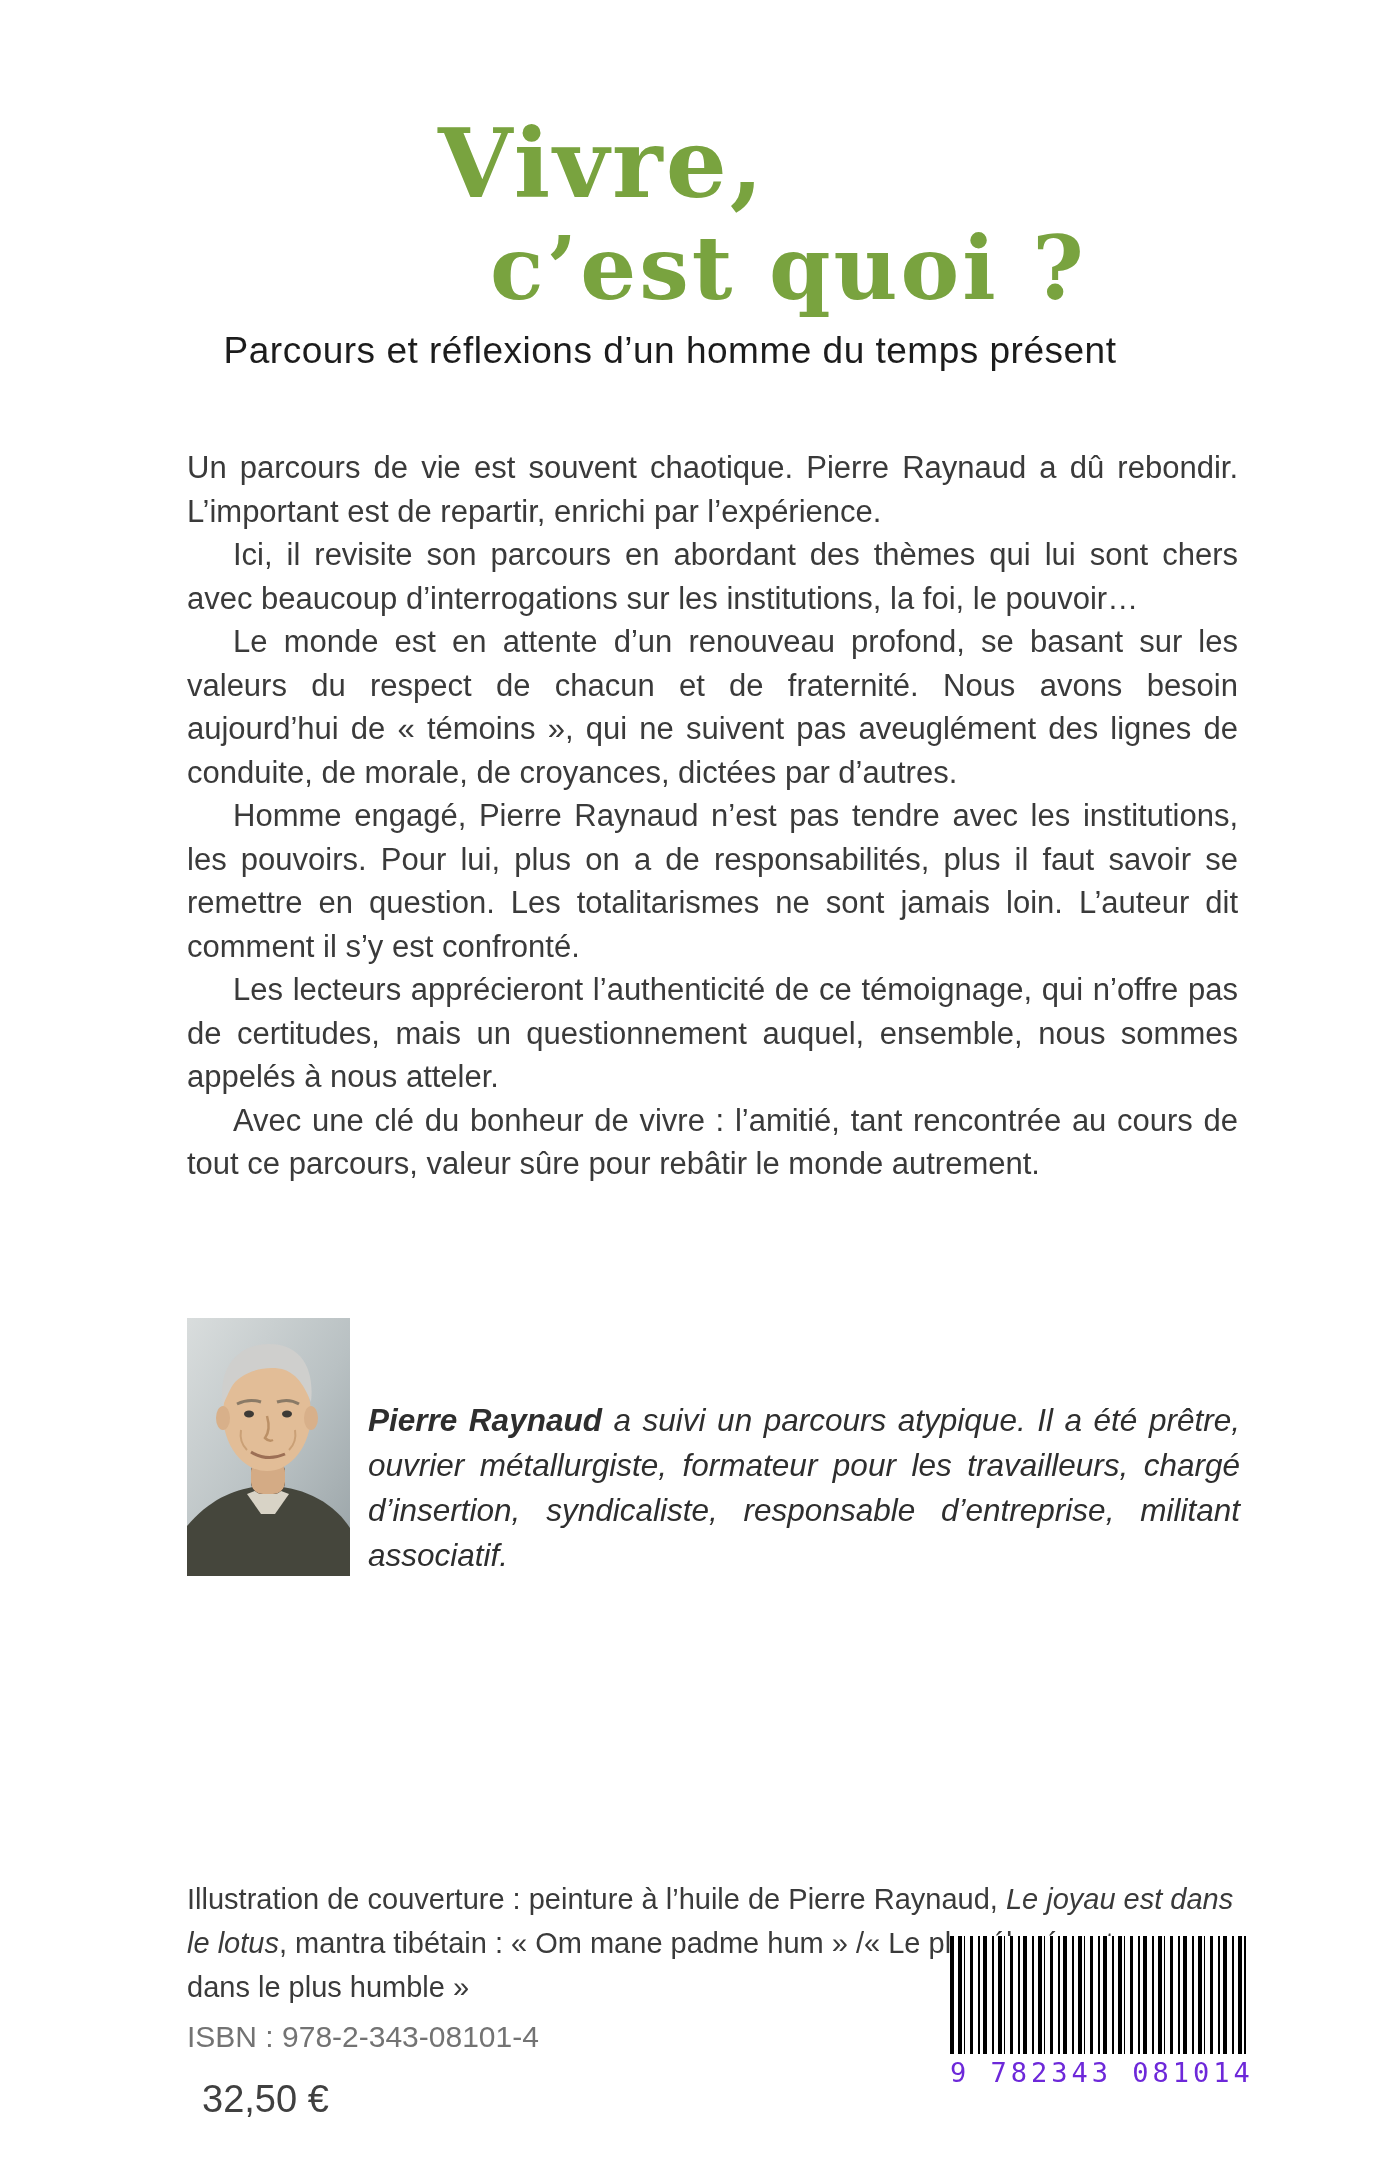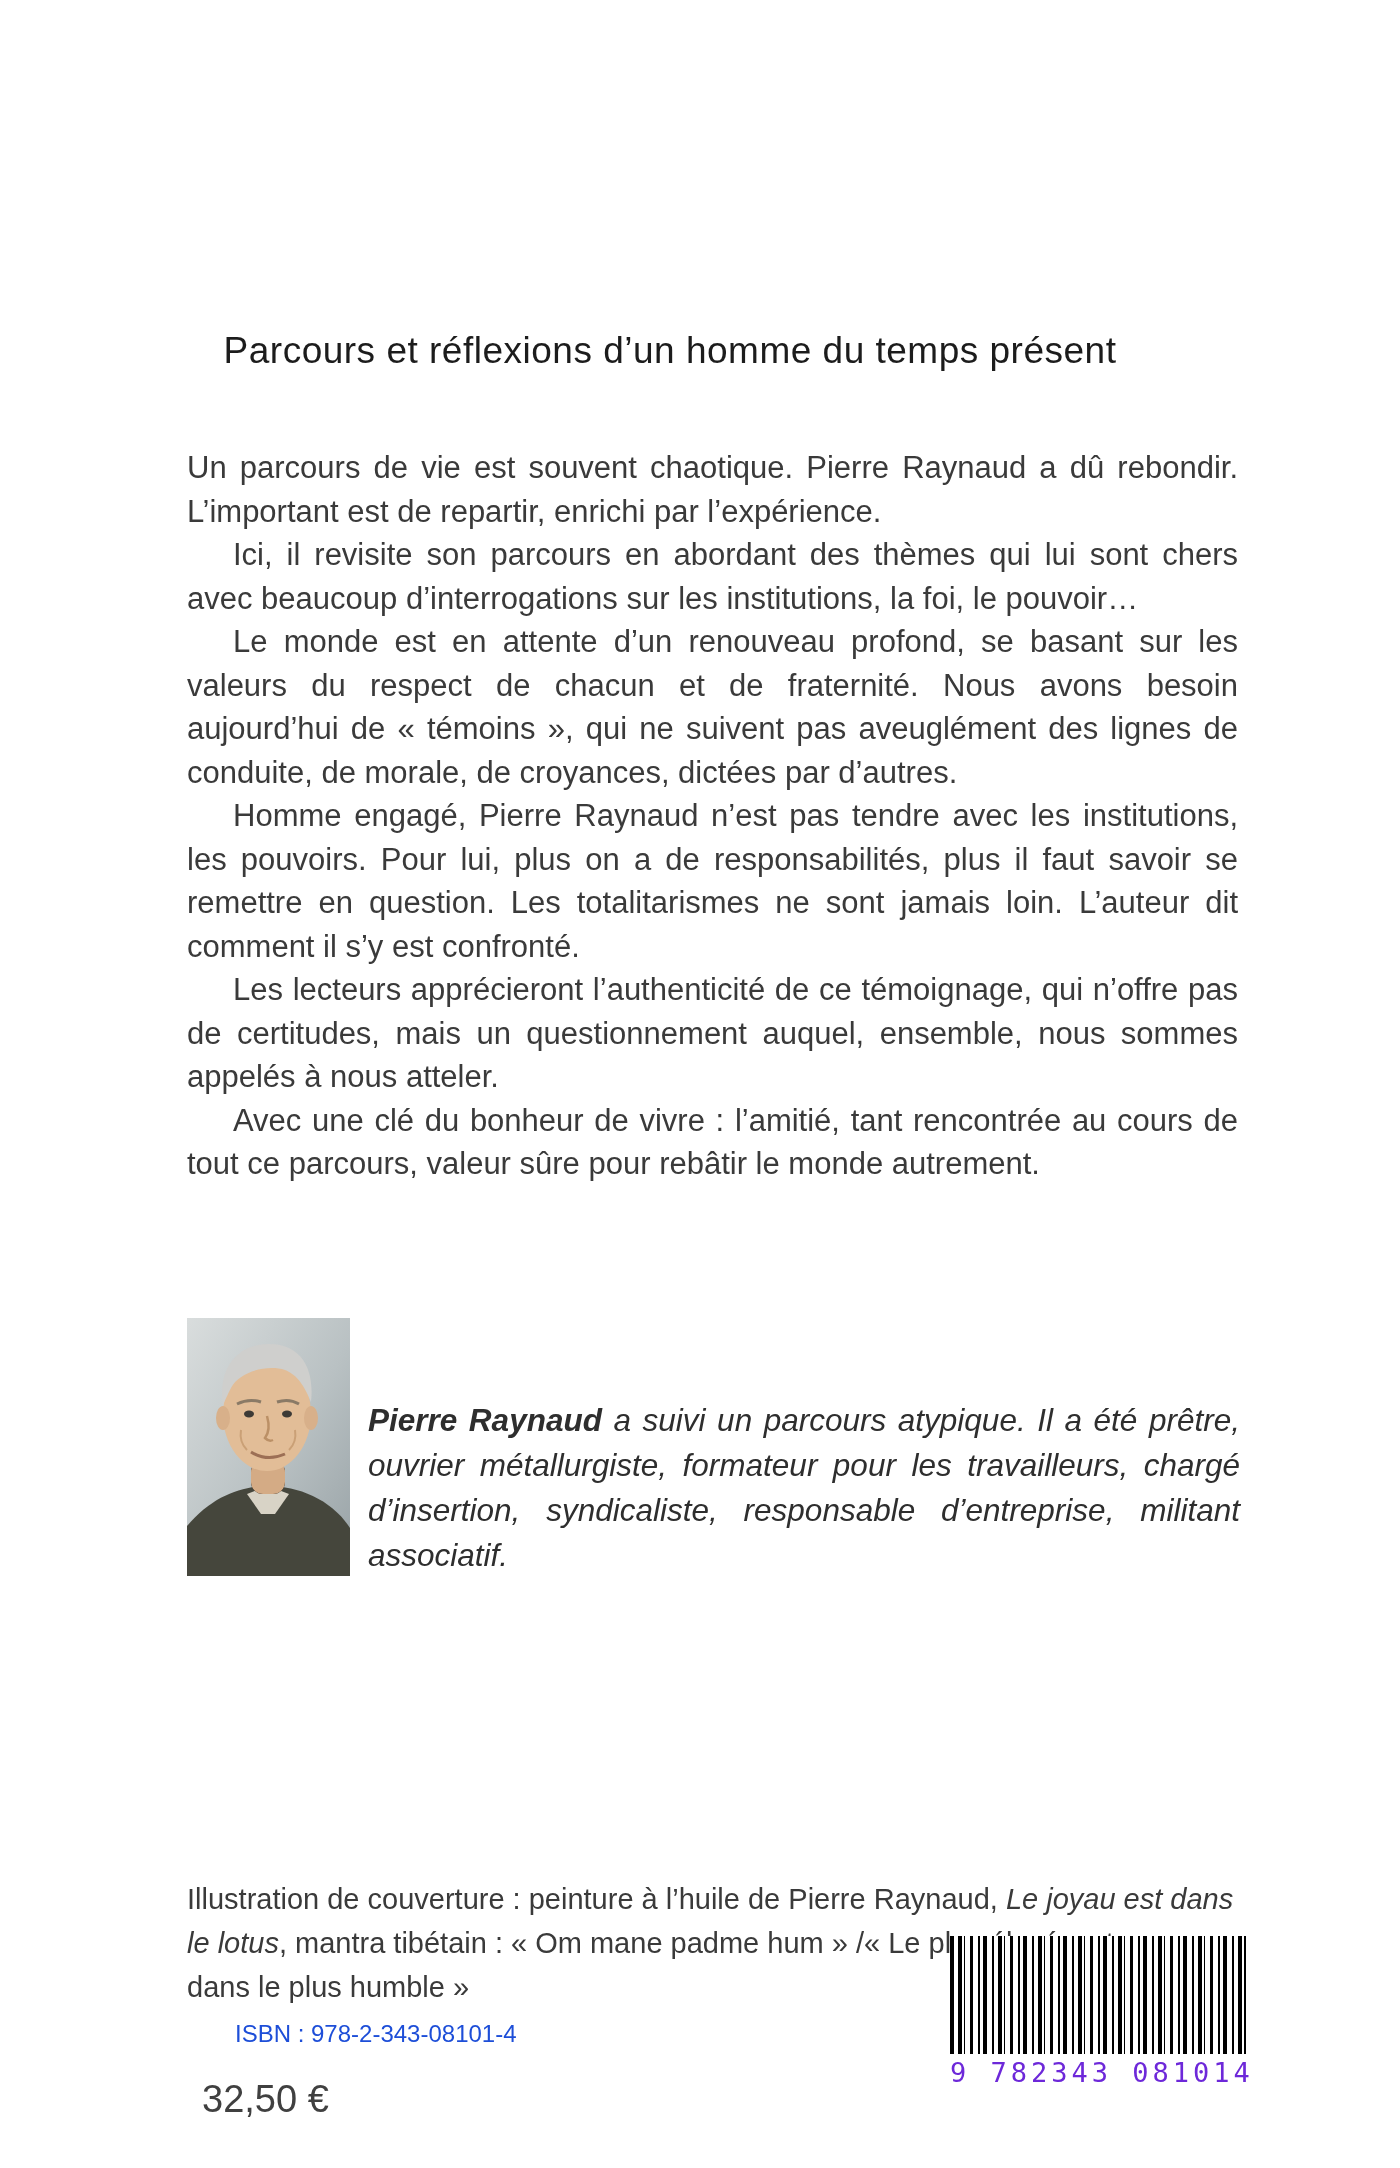--- a/index.html
+++ b/index.html
@@ -118,37 +118,40 @@
     letter-spacing: 4px;
     color: #6d28d9;
     white-space: nowrap;
   }
 
   
   .isbn {
     position: absolute;
     left: 187px;
     top: 2020px;
-    font-size: 24px;
-    color: #1d4ed8;
-    margin-left: 48px;
+    font-size: 30px;
+    color: #737373;
   }
   .price {
     position: absolute;
     left: 202px;
     top: 2078px;
     font-size: 38px;
     color: #404040;
   }
 </style>
 </head>
 <body>
 
 <div class="page">
 
+  <div class="title-block">
+    <div class="title-line1">Vivre,</div>
+    <div class="title-line2">c’est quoi ?</div>
+  </div>
 
   <div class="subtitle">Parcours et réflexions d’un homme du temps présent</div>
 
   <div class="blurb">
     <p>Un parcours de vie est souvent chaotique. Pierre Raynaud a dû rebondir. L’important est de repartir, enrichi par l’expérience.</p>
     <p class="indent">Ici, il revisite son parcours en abordant des thèmes qui lui sont chers avec beaucoup d’interrogations sur les institutions, la foi, le pouvoir…</p>
     <p class="indent">Le monde est en attente d’un renouveau profond, se basant sur les valeurs du respect de chacun et de fraternité. Nous avons besoin aujourd’hui de « témoins », qui ne suivent pas aveuglément des lignes de conduite, de morale, de croyances, dictées par d’autres.</p>
     <p class="indent">Homme engagé, Pierre Raynaud n’est pas tendre avec les institutions, les pouvoirs. Pour lui, plus on a de responsabilités, plus il faut savoir se remettre en question. Les totalitarismes ne sont jamais loin. L’auteur dit comment il s’y est confronté.</p>
     <p class="indent">Les lecteurs apprécieront l’authenticité de ce témoignage, qui n’offre pas de certitudes, mais un questionnement auquel, ensemble, nous sommes appelés à nous atteler.</p>
     <p class="indent">Avec une clé du bonheur de vivre : l’amitié, tant rencontrée au cours de tout ce parcours, valeur sûre pour rebâtir le monde autrement.</p>

